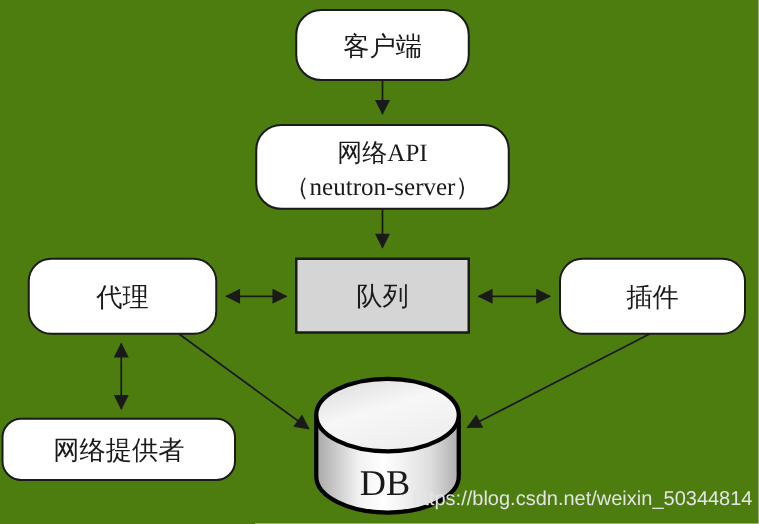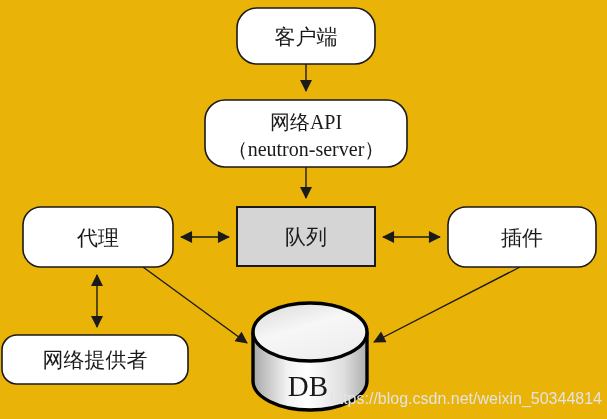--- a/index.html
+++ b/index.html
@@ -4,21 +4,21 @@
 <style>
   html, body {
     margin: 0;
     padding: 0;
     background: #ffffff;
   }
   #stage {
     position: relative;
     width: 607px;
     height: 419px;
-    background: #eab308;
+    background: #4d7c0f;
     overflow: hidden;
     font-family: "Liberation Serif", "DejaVu Serif", serif;
   }
   svg { display: block; }
   .node-label {
     font-family: "Liberation Serif", "DejaVu Serif", serif;
     fill: #1a1a1a;
   }
   .watermark-text {
     font-family: "Liberation Sans", "DejaVu Sans", sans-serif;

